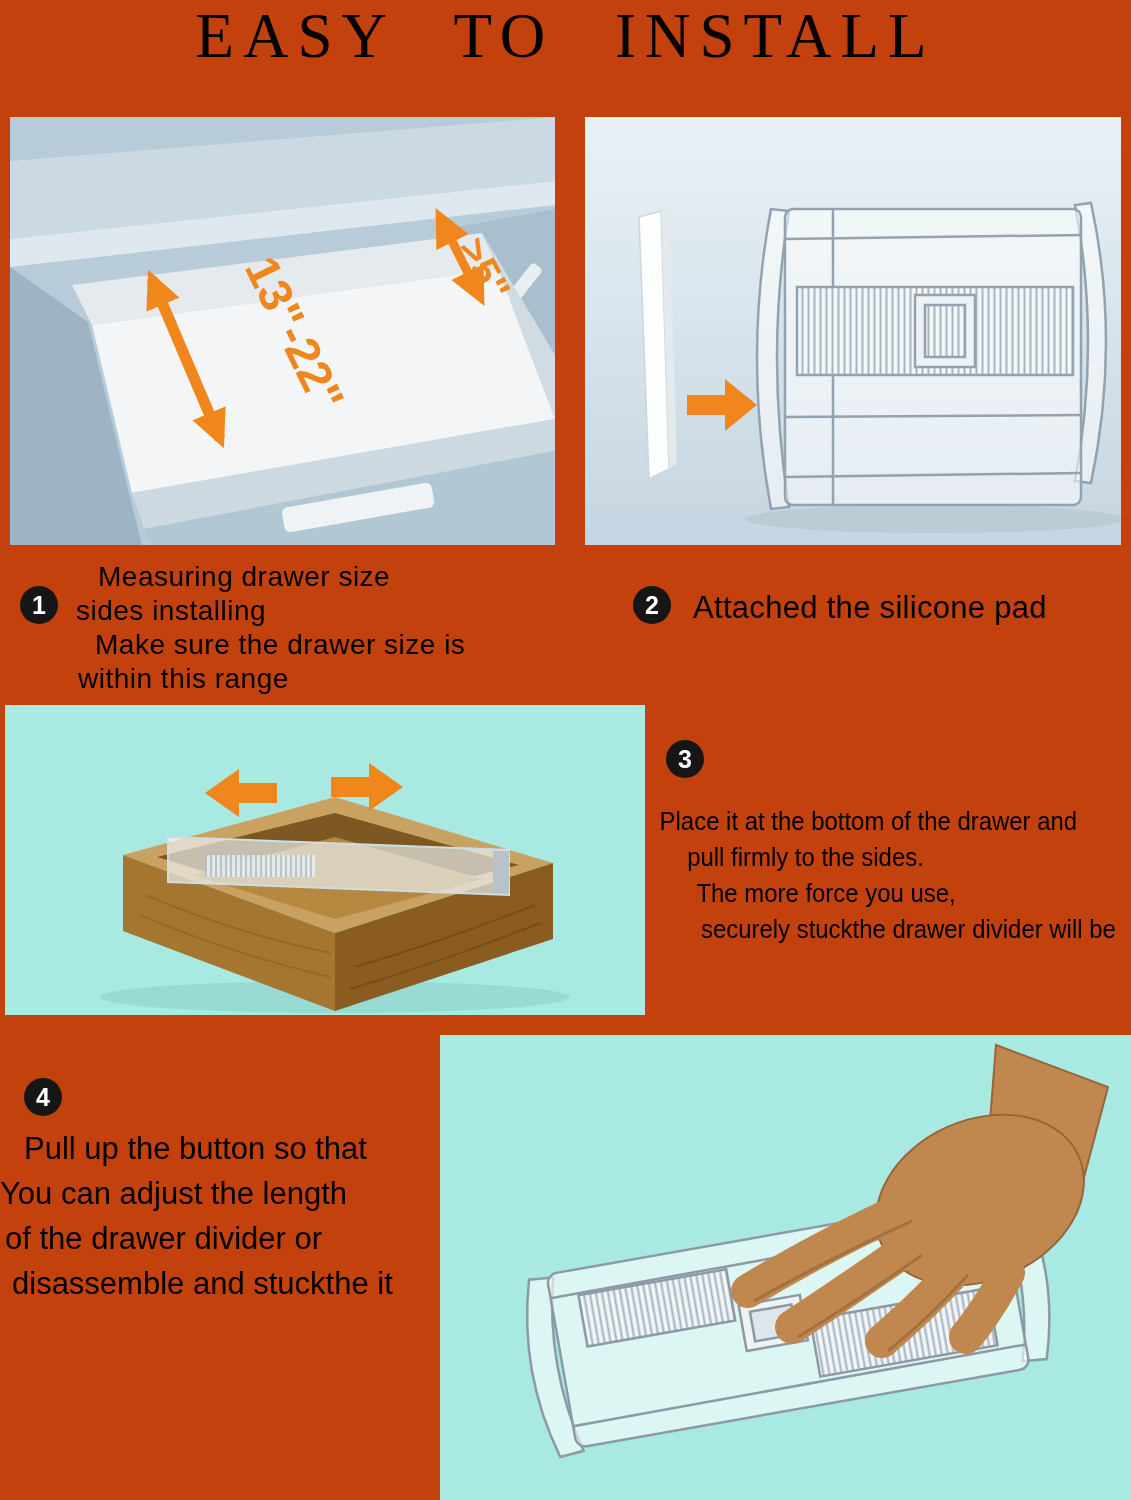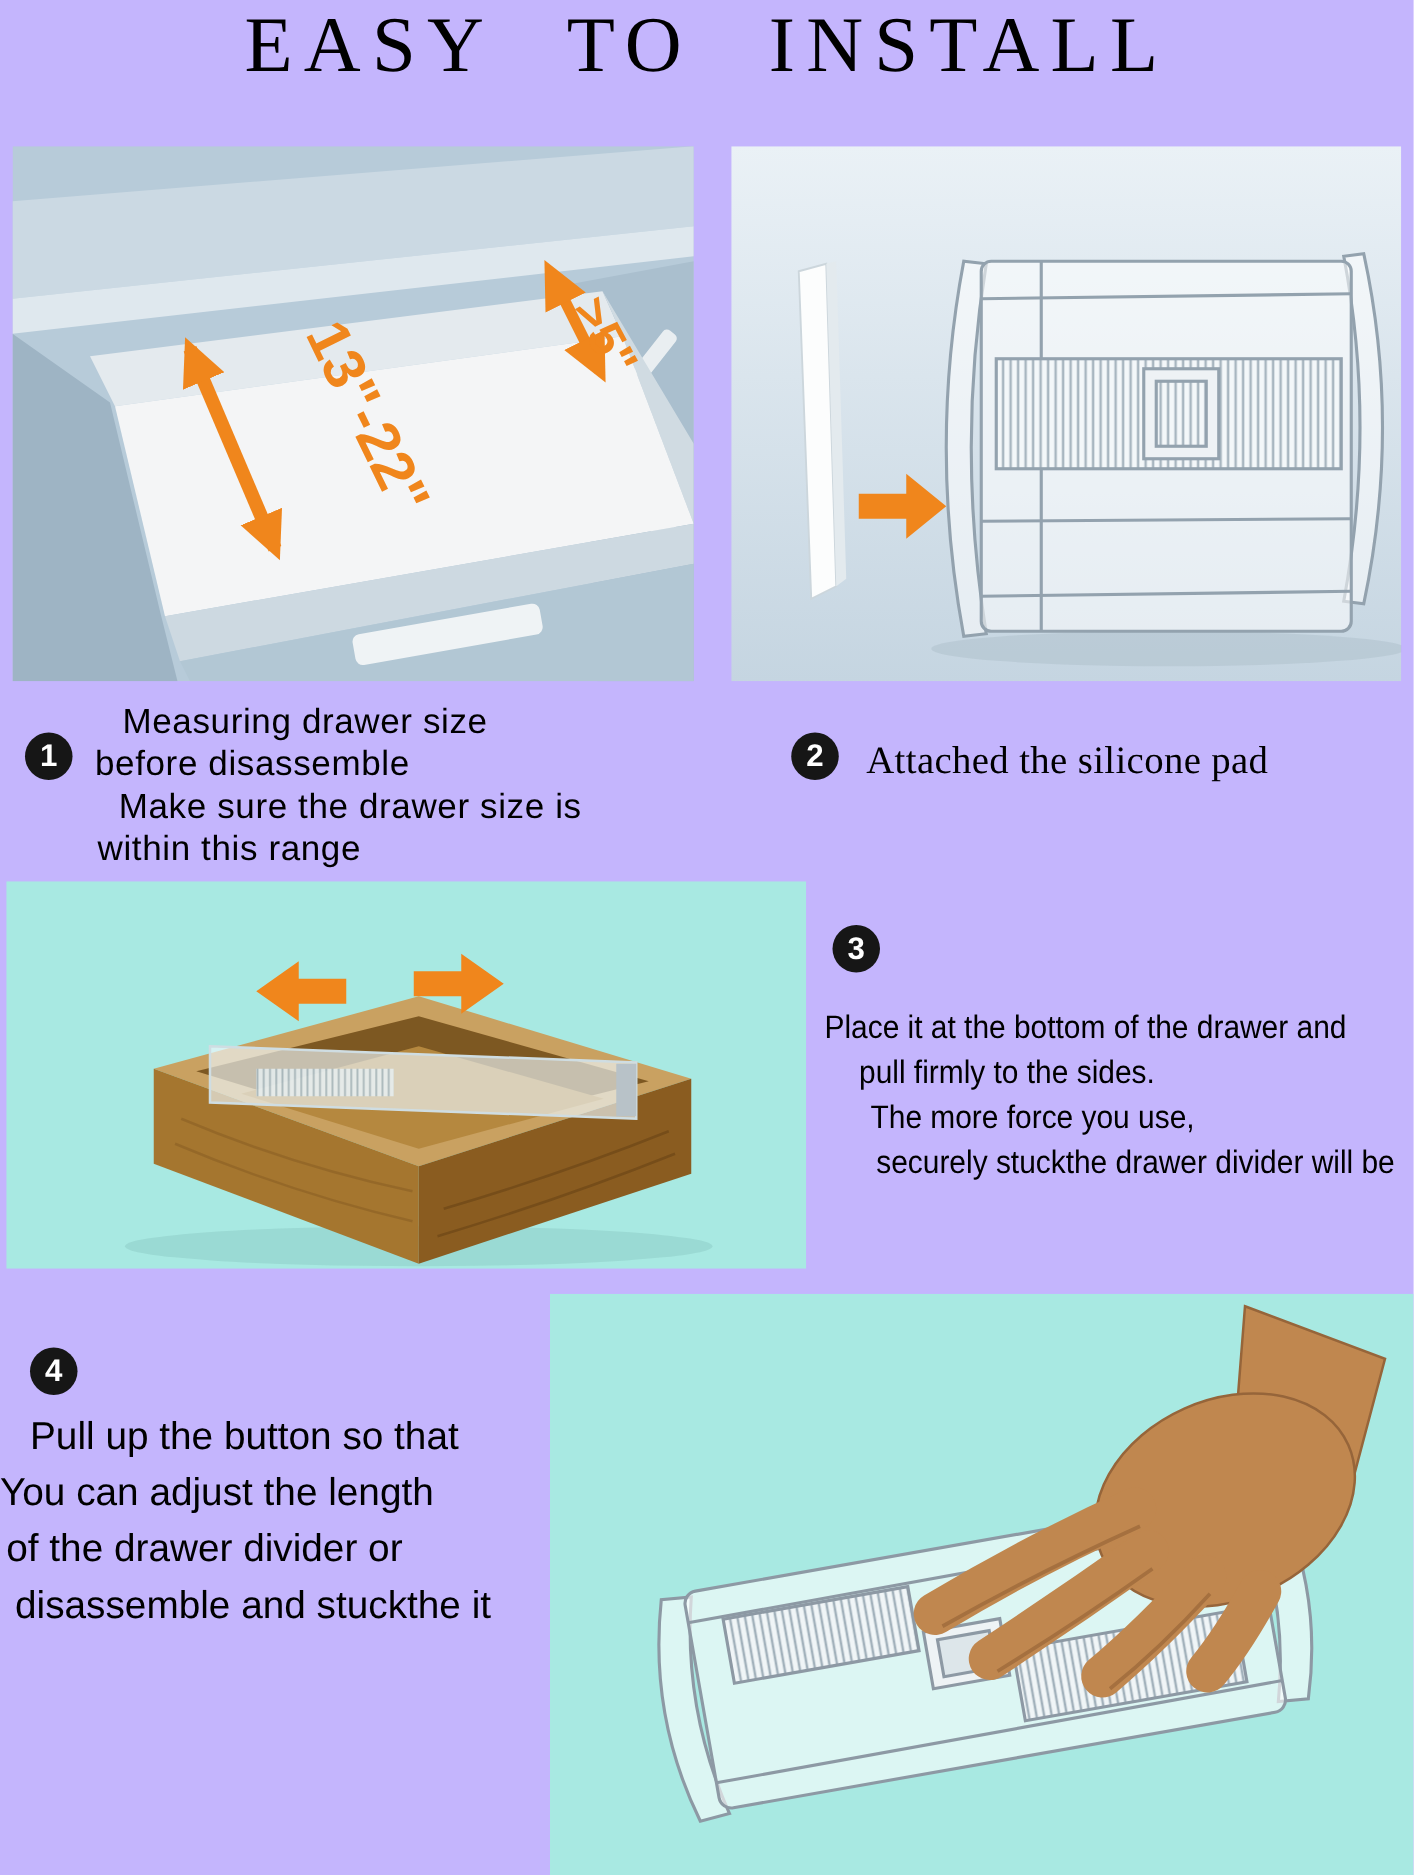--- a/index.html
+++ b/index.html
@@ -1,35 +1,35 @@
 <!DOCTYPE html>
 <html><head>
 <meta charset="utf-8">
 <style>
   html,body{margin:0;padding:0;background:#ffffff;}
-  .page{position:relative;width:1131px;height:1500px;background:#c4b5fd;overflow:hidden;
+  .page{position:relative;width:1131px;height:1500px;background:#c2410c;overflow:hidden;
         font-family:"Liberation Sans",sans-serif;color:#000;}
   .title{position:absolute;left:0;top:0;width:100%;text-align:center;margin:0;
          font-family:"Liberation Serif",serif;font-weight:400;font-size:63px;
          letter-spacing:9px;word-spacing:36px;white-space:nowrap;}
   .panel{position:absolute;}
   .panel svg{display:block;}
   .panel-tl{left:10px;top:117px;}
   .panel-tr{left:585px;top:117px;}
   .panel-ml{left:5px;top:705px;}
   .panel-br{left:440px;top:1035px;}
   .badge{position:absolute;width:38px;height:38px;border-radius:50%;background:#161616;
          color:#fff;font-size:25px;font-weight:700;display:flex;align-items:center;justify-content:center;}
   .b1{left:20px;top:586px;}
   .b2{left:633px;top:586px;}
   .b3{left:666px;top:740px;}
   .b4{left:24px;top:1078px;}
   .step-text{position:absolute;}
   .s1{left:58px;top:560px;font-size:28px;line-height:34px;letter-spacing:0.5px;}
-  .s2{left:693px;top:590px;font-size:31px;letter-spacing:0.3px;font-family:Liberation Serif, serif;}
+  .s2{left:693px;top:590px;font-size:31px;letter-spacing:0.3px;}
   .s3{left:655px;top:803px;font-size:26px;line-height:36px;transform:scaleX(0.92);transform-origin:0 0;white-space:nowrap;}
   .s4{left:0;top:1126px;font-size:31px;line-height:45px;}
   .s1 .l1{padding-left:40px;} .s1 .l2{padding-left:18px;} .s1 .l3{padding-left:37px;} .s1 .l4{padding-left:20px;}
   .s3 .l1{padding-left:5px;}  .s3 .l2{padding-left:35px;} .s3 .l3{padding-left:45px;} .s3 .l4{padding-left:50px;}
   .s4 .l1{padding-left:24px;} .s4 .l2{padding-left:0px;}  .s4 .l3{padding-left:5px;}  .s4 .l4{padding-left:12px;}
 </style>
 </head>
 <body>
 
 <div class="page">
@@ -95,21 +95,21 @@
         <rect x="330" y="178" width="60" height="72" fill="#eef2f5"></rect>
         <rect x="340" y="188" width="40" height="52" fill="url(#ribTR)"></rect>
         <line x1="200" y1="300" x2="496" y2="298"></line>
       </g>
     </svg>
   </div>
 
   <div class="badge b1">1</div>
   <div class="step-text s1">
     <div class="l1">Measuring drawer size</div>
-    <div class="l2">before disassemble</div>
+    <div class="l2">sides installing</div>
     <div class="l3">Make sure the drawer size is</div>
     <div class="l4">within this range</div>
   </div>
 
   <div class="badge b2">2</div>
   <div class="step-text s2">Attached the silicone pad</div>
 
   <div class="panel panel-ml">
     <svg width="640" height="310" viewBox="0 0 640 310">
       <defs>

